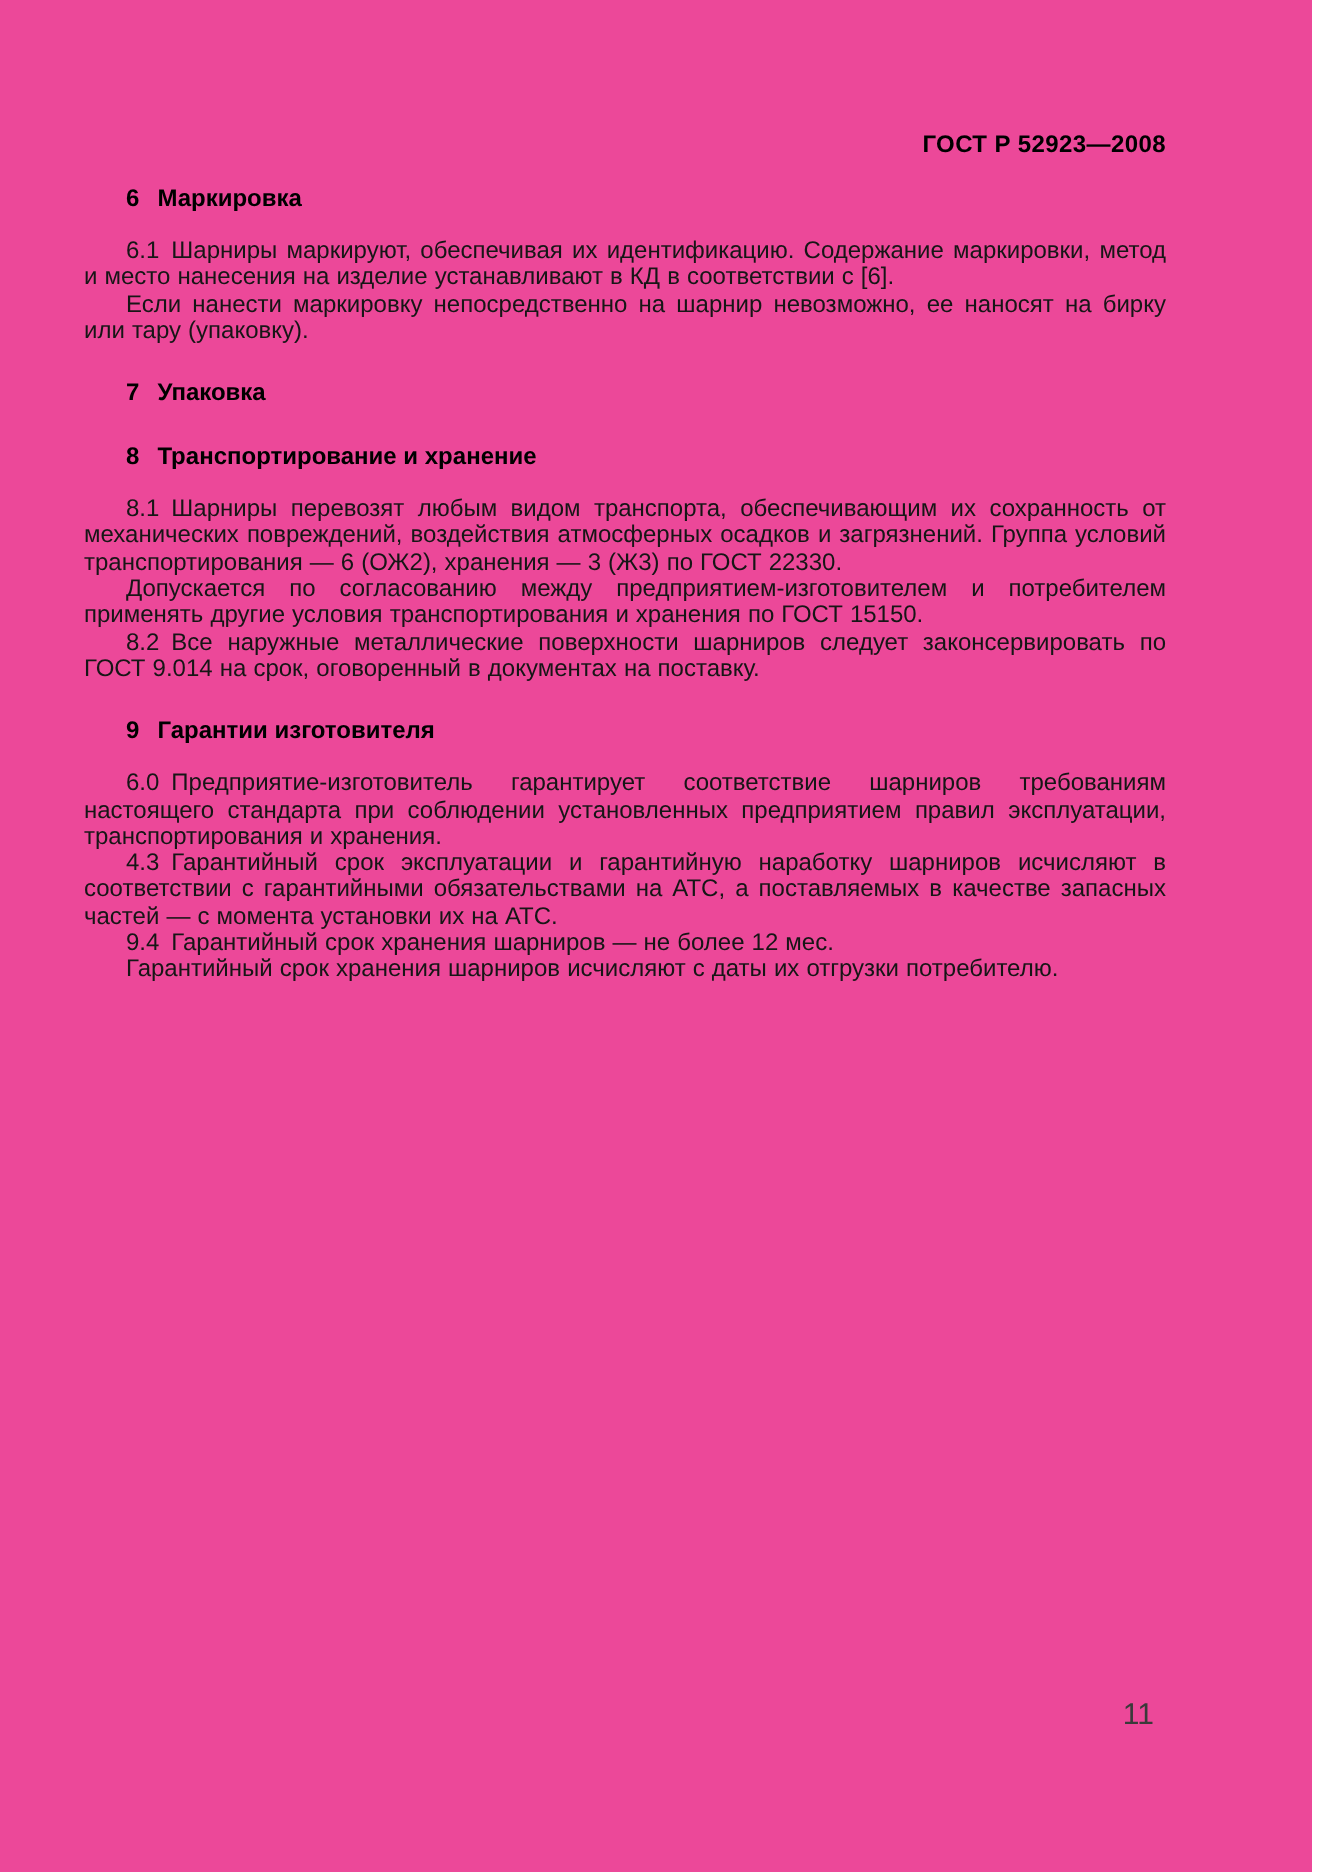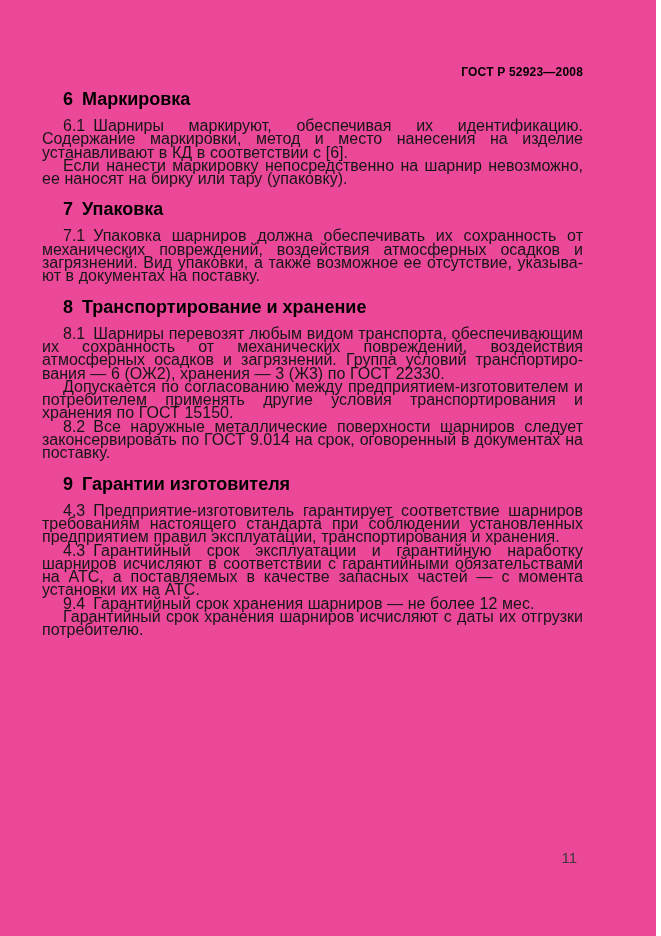--- a/index.html
+++ b/index.html
@@ -29,31 +29,31 @@
   }
   .content {
     position: absolute;
     top: 91px;
     left: 42px;
     width: 541px;
   }
   .section { margin: 0; }
   .heading {
     margin: 16px 0 12px 21px;
-    font-size: 18px;
+    font-size: 12px;
     line-height: 16px;
     font-weight: 700;
     color: #000000;
   }
   .section:first-child .heading { margin-top: 0; }
   .section:nth-child(4) .heading { }
   .sec-num { margin-right: 9px; }
   .para {
     margin: 0;
-    font-size: 16px;
+    font-size: 12px;
     line-height: 13.3px;
     text-align: justify;
     text-indent: 21px;
     hyphens: manual;
     word-spacing: 0.2px;
   }
   .page-number {
     position: absolute;
     top: 849px;
     right: 79px;
@@ -68,31 +68,30 @@
   <div class="doc-header">ГОСТ Р 52923—2008</div>
 
   <main class="content">
       <section class="section">
         <h2 class="heading"><span class="sec-num">6</span><span class="sec-title">Маркировка</span></h2>
         <p class="para">6.1 Шарниры маркируют, обеспечивая их идентификацию. Содержание маркировки, метод и мес­то нанесения на изделие устанавливают в КД в соответствии с [6].</p>
         <p class="para">Если нанести маркировку непосредственно на шарнир невозможно, ее наносят на бирку или тару (упаковку).</p>
       </section>
       <section class="section">
         <h2 class="heading"><span class="sec-num">7</span><span class="sec-title">Упаковка</span></h2>
-        <p class="para">7.1 Упаковка шарниров должна обеспечивать их сохранность от механических повреждений, воз­действия атмосферных осадков и загрязнений. Вид упаковки, а также возможное ее отсутствие, указыва­ют в документах на поставку.</p>
       </section>
       <section class="section">
         <h2 class="heading"><span class="sec-num">8</span><span class="sec-title">Транспортирование и хранение</span></h2>
         <p class="para">8.1 Шарниры перевозят любым видом транспорта, обеспечивающим их сохранность от механи­ческих повреждений, воздействия атмосферных осадков и загрязнений. Группа условий транспортиро­вания — 6 (ОЖ2), хранения — 3 (Ж3) по ГОСТ 22330.</p>
         <p class="para">Допускается по согласованию между предприятием-изготовителем и потребителем применять другие условия транспортирования и хранения по ГОСТ 15150.</p>
         <p class="para">8.2 Все наружные металлические поверхности шарниров следует законсервировать по ГОСТ&nbsp;9.014 на срок, оговоренный в документах на поставку.</p>
       </section>
       <section class="section">
         <h2 class="heading"><span class="sec-num">9</span><span class="sec-title">Гарантии изготовителя</span></h2>
-        <p class="para">4.3 Предприятие-изготовитель гарантирует соответствие шарниров требованиям настоящего стандарта при соблюдении установленных предприятием правил эксплуатации, транспортирования и хранения.</p>
+        <p class="para">6.0 Предприятие-изготовитель гарантирует соответствие шарниров требованиям настоящего стандарта при соблюдении установленных предприятием правил эксплуатации, транспортирования и хранения.</p>
         <p class="para">4.3 Гарантийный срок эксплуатации и гарантийную наработку шарниров исчисляют в соответ­ствии с гарантийными обязательствами на АТС, а поставляемых в качестве запасных частей — с момен­та установки их на АТС.</p>
         <p class="para">9.4 Гарантийный срок хранения шарниров — не более 12 мес.</p>
         <p class="para">Гарантийный срок хранения шарниров исчисляют с даты их отгрузки потребителю.</p>
       </section>
     </main>
 
   <div class="page-number">11</div>
 </div>
 
 </body></html>

